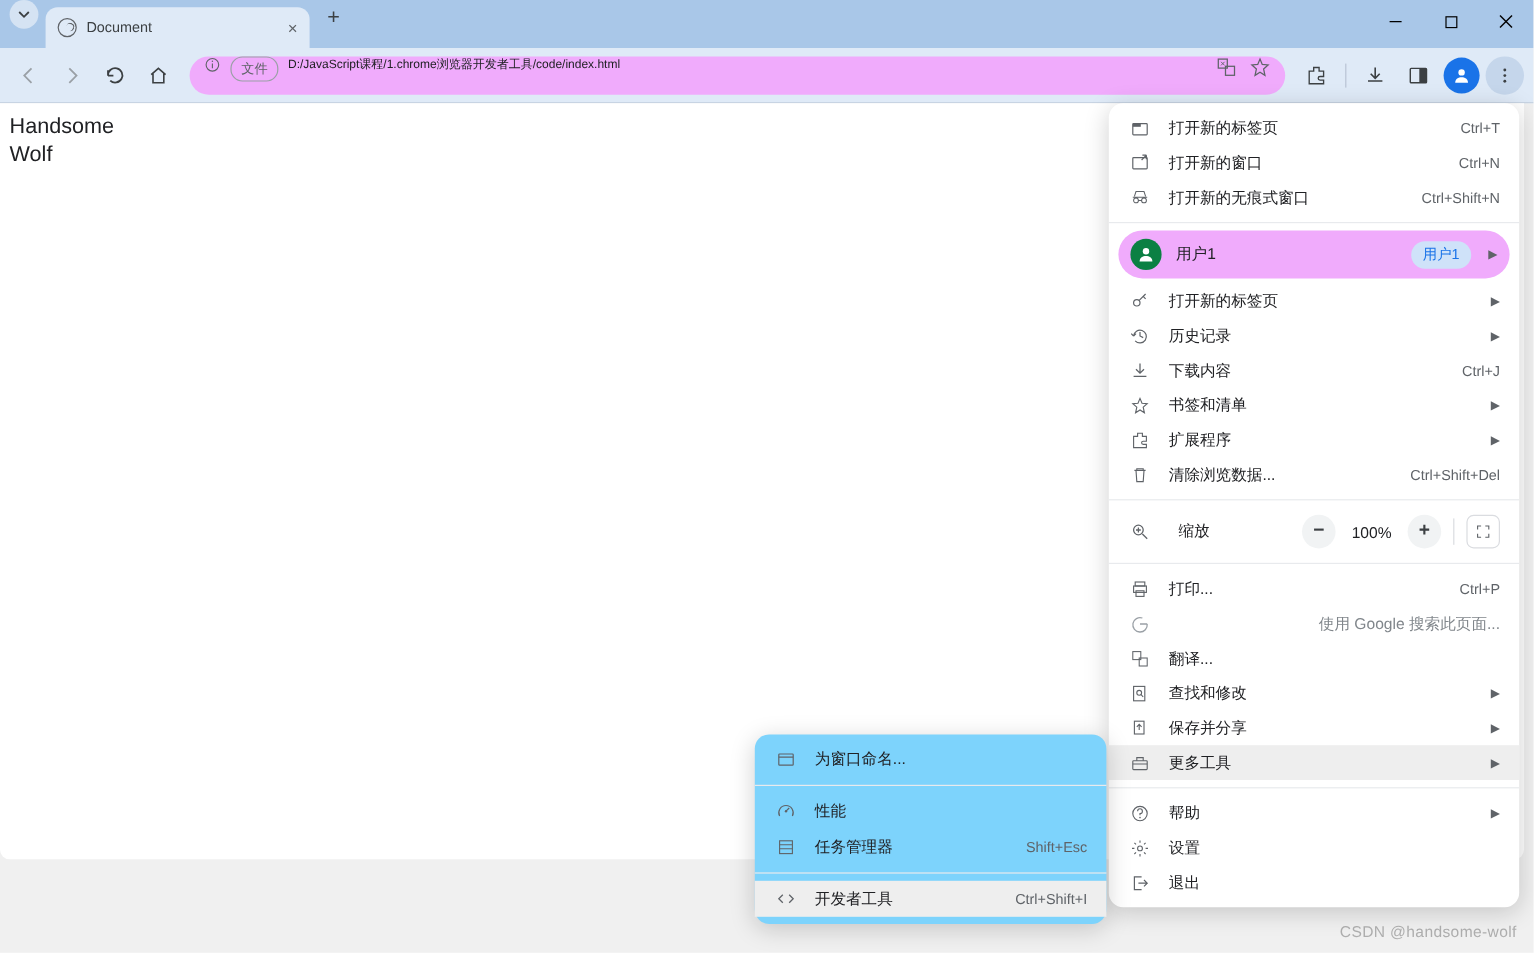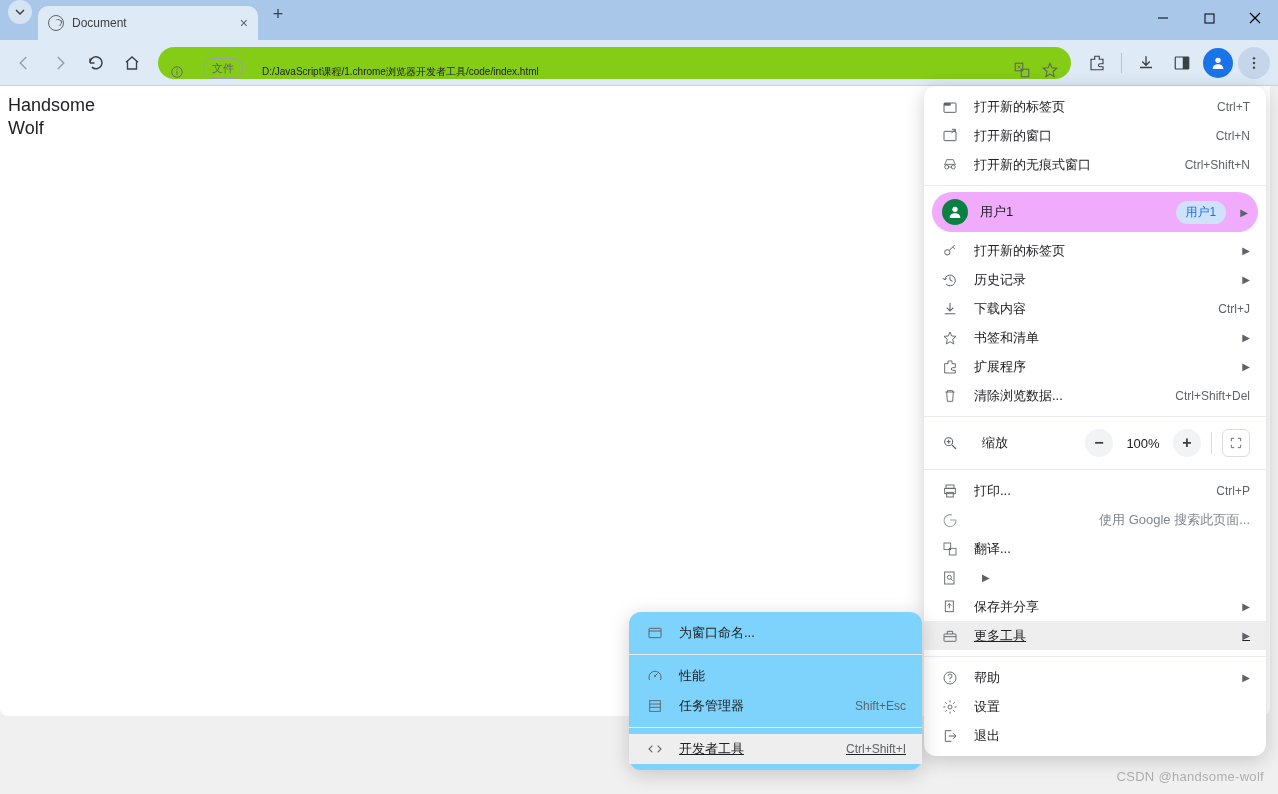--- a/index.html
+++ b/index.html
@@ -14,39 +14,39 @@
   .tab-title { flex:1; font-size:12px; color:#3c4043;}
   .tab-close { font-size:14px; color:#5f6368; cursor:pointer;}
   .new-tab-btn { width: 28px; height: 28px; display:flex; align-items:center; justify-content:center; color:#3c4043; font-size:18px; cursor:pointer; margin-left:6px; margin-bottom:3px;}
   .window-controls { position:absolute; right:0; top:0; display:flex; height:36px;}
   .win-btn { width:46px; display:flex; align-items:center; justify-content:center; cursor:pointer; color:#1a1a1a;}
   
   
   .toolbar { height: 46px; background: #dfeaf7; display:flex; align-items:center; padding: 0 8px; gap: 4px; border-bottom:1px solid #c8d4e3;}
   .nav-btn { width:32px; height:32px; display:flex; align-items:center; justify-content:center; color:#3c4043; border-radius:50%; cursor:pointer;}
   .nav-btn.disabled { color:#9aa0a6; cursor:default;}
-  .addressbar { flex:1; height:32px; background:#84cc16; border-radius:16px; display:flex; align-items:flex-end; padding:0 12px; gap:19px; margin:0 6px;}
+  .addressbar { flex:1; height:32px; background:#f0abfc; border-radius:16px; display:flex; align-items:flex-start; padding:0 12px; gap:8px; margin:0 6px;}
   .file-chip { display:flex; align-items:center; gap:4px; padding:2px 8px; border:1px solid #9aa0a6; border-radius:10px; font-size:11px; color:#5f6368;}
   .url-text { flex:1; font-size:10px; color:#202124; white-space:nowrap;}
   .addr-actions { display:flex; align-items:center; gap:10px; color:#5f6368;}
   .ext-icons { display:flex; align-items:center; gap:4px;}
   .ext-btn { width:32px; height:32px; display:flex; align-items:center; justify-content:center; color:#3c4043; border-radius:6px; cursor:pointer;}
   .ext-sep { width:1px; height:20px; background:#b8c4d4; margin:0 4px;}
   .profile-btn { width:30px; height:30px; border-radius:50%; background:#1a73e8; display:flex; align-items:center; justify-content:center; cursor:pointer;}
   .profile-btn svg { fill:#fff;}
   .menu-btn { width:32px; height:32px; display:flex; align-items:center; justify-content:center; border-radius:50%; background:#c5d6eb; cursor:pointer;}
   
   
   .page { position:absolute; top:86px; left:0; right:8px; bottom:78px; background:#fff; border-radius:0 0 8px 8px; padding:8px; font-family: "Times New Roman", serif; font-size:18px;}
   .page-text { line-height:1.3;}
   
   
   .main-menu { position:absolute; top:86px; right:12px; width:342px; background:#fff; border-radius:12px; box-shadow:0 4px 20px rgba(0,0,0,0.18); padding:6px 0; z-index:100;}
   .menu-item { display:flex; align-items:center; height:29px; padding:0 16px; cursor:pointer; font-size:13px; color:#202124;}
-  .menu-item.highlighted { background:#eeeeee;text-decoration:underline;}
+  .menu-item.highlighted { background:#eeeeee;}
   .menu-item.disabled { color:#80868b; cursor:default;text-align:right;}
   .menu-icon { width:20px; display:flex; align-items:center; justify-content:center; color:#5f6368; margin-right:14px;}
   .menu-label { flex:1;}
   .menu-shortcut { color:#5f6368; font-size:12px;}
   .menu-arrow { color:#5f6368; font-size:10px; margin-left:8px;}
   .menu-sep { height:1px; background:#e8eaed; margin:6px 0;}
   .user-row { display:flex; align-items:center; height:40px; margin:4px 8px; padding:0 10px; background:#f0abfc; border-radius:20px; cursor:pointer;}
   .user-avatar { width:26px; height:26px; border-radius:50%; background:#0b8043; display:flex; align-items:center; justify-content:center; margin-right:12px;}
   .user-avatar svg{fill:#fff;}
   .user-label { flex:1; font-size:13px;}
@@ -335,20 +335,21 @@
     <span class="menu-label">翻译...</span>
   </div>
   <div class="menu-item">
     <span class="menu-icon">
         <svg width="16" height="16" viewBox="0 0 24 24">
           <rect x="4" y="3" width="14" height="18" stroke="#5f6368" stroke-width="1.4" fill="none"></rect>
           <circle cx="11" cy="11" r="3" stroke="#5f6368" stroke-width="1.4" fill="none"></circle>
           <line x1="13" y1="13" x2="16" y2="16" stroke="#5f6368" stroke-width="1.4"></line>
         </svg>
       </span>
+    <span class="menu-label">查找和修改</span>
     <span class="menu-arrow">▶</span>
   </div>
   <div class="menu-item">
     <span class="menu-icon">
         <svg width="16" height="16" viewBox="0 0 24 24">
           <rect x="5" y="3" width="12" height="16" stroke="#5f6368" stroke-width="1.4" fill="none"></rect>
           <path d="M11 7 V14 M8 10 L11 7 L14 10" stroke="#5f6368" stroke-width="1.4" fill="none"></path>
         </svg>
       </span>
     <span class="menu-label">保存并分享</span>

